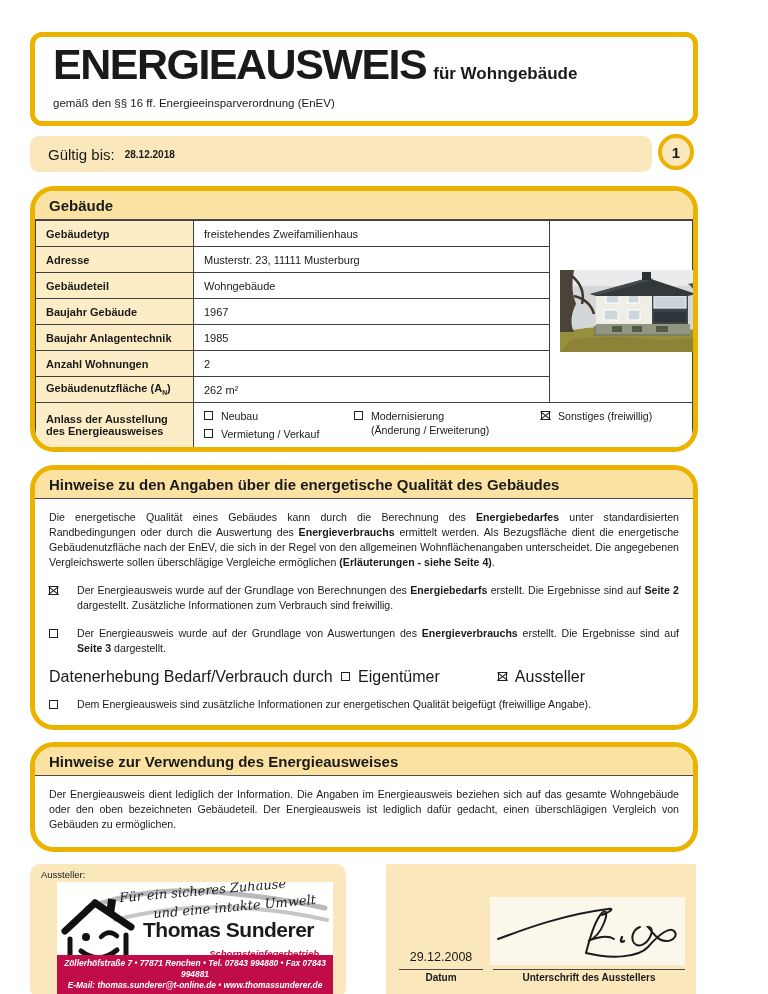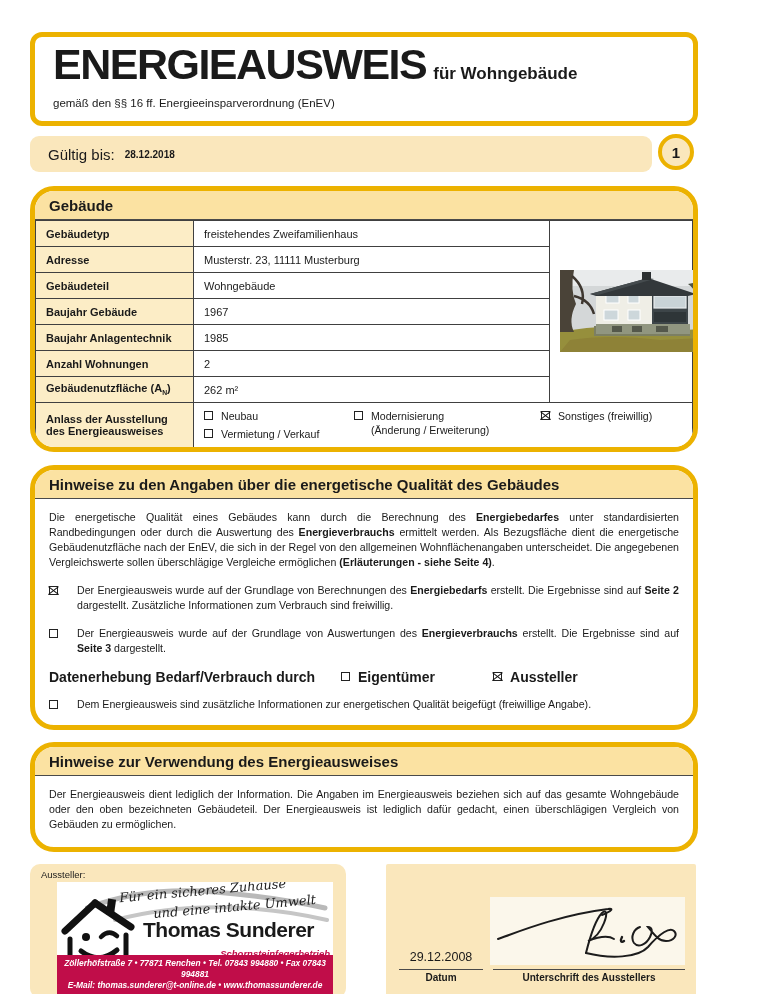--- a/index.html
+++ b/index.html
@@ -58,38 +58,38 @@
   
   .cb{display:inline-block;flex:none;width:9px;height:9px;border:1px solid #222;position:relative;margin:2px 8px 0 0;background:#fff;}
   .cb.checked::before,.cb.checked::after{content:"";position:absolute;left:-3px;right:-3px;top:3.4px;height:1.3px;background:#111;}
   .cb.checked::before{transform:rotate(38deg);}
   .cb.checked::after{transform:rotate(-38deg);}
 
   
   .hint-item{display:flex;margin-top:13px;}
   .hint-item .cb{margin-top:3px;margin-right:19px;}
   .hint-text{flex:1;font-size:10.6px;line-height:15px;text-align:justify;}
-  .data-row{display:flex;align-items:flex-start;margin-top:14px;font-size:14px;line-height:14px;font-weight:bold;}
+  .data-row{display:flex;align-items:flex-start;margin-top:14px;font-size:16px;line-height:14px;}
   .data-label{width:292px;}
   .data-opt{display:flex;align-items:flex-start;}
   .data-opt + .data-opt{margin-left:58px;}
   .seg-b{font-weight:bold;}
   .seg-sub{vertical-align:sub;font-size:0.62em;}
 
   
   .footer-row{display:flex;margin-top:12px;}
   .issuer-box{width:316px;height:134px;background:var(--cream);border-radius:10px;padding:5px 15px 0 11px;}
   .issuer-label{font-size:9.5px;}
   .logo-panel{position:relative;margin-top:2px;margin-left:16px;width:276px;height:112px;background:#fff;overflow:hidden;}
   .swoosh{position:absolute;left:28px;top:0;}
   .slogan1{position:absolute;left:62px;top:1px;font-family:"DejaVu Serif",serif;font-style:italic;font-size:13px;color:#222;transform:rotate(-5deg);white-space:nowrap;}
   .slogan2{position:absolute;left:96px;top:17px;font-family:"DejaVu Serif",serif;font-style:italic;font-size:13px;color:#222;transform:rotate(-5deg);white-space:nowrap;}
   .logo-house{position:absolute;left:2px;top:13px;}
   .issuer-name{position:absolute;left:86px;top:36px;font-size:21px;font-weight:bold;letter-spacing:-0.5px;white-space:nowrap;}
-  .issuer-sub1{position:absolute;right:3px;top:66px;color:var(--red);font-size:9.5px;font-weight:bold;font-style:italic;}
+  .issuer-sub1{position:absolute;right:14px;top:66px;color:var(--red);font-size:9.5px;font-weight:bold;font-style:italic;}
   .issuer-sub2{position:absolute;right:3px;top:78px;color:var(--red);font-size:9.5px;font-weight:bold;font-style:italic;}
   .banner{position:absolute;left:0;right:0;bottom:0;background:var(--red);color:#fff;font-size:8.4px;font-weight:bold;font-style:italic;text-align:center;padding:3px 2px;line-height:11px;}
 
   .sign-box{position:relative;width:310px;height:134px;background:var(--cream);border-radius:2px;margin-left:40px;}
   .sig-panel{position:absolute;left:104px;top:33px;width:195px;height:68px;background:#FBF7EB;}
   .sign-date{position:absolute;left:13px;top:86px;width:84px;text-align:center;font-size:12.5px;}
   .uline{position:absolute;top:105px;border-top:1px solid #4a4a4a;}
   .uline.l{left:13px;width:84px;}
   .uline.r{left:107px;width:192px;}
   .uline-label{position:absolute;top:108px;font-size:10px;text-align:center;font-weight:bold;}

